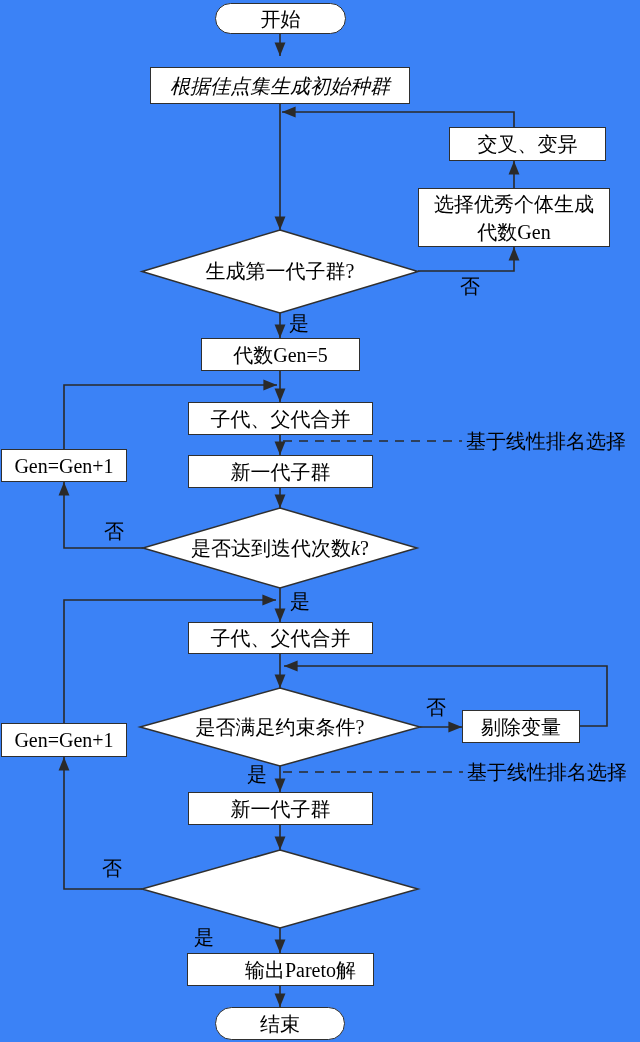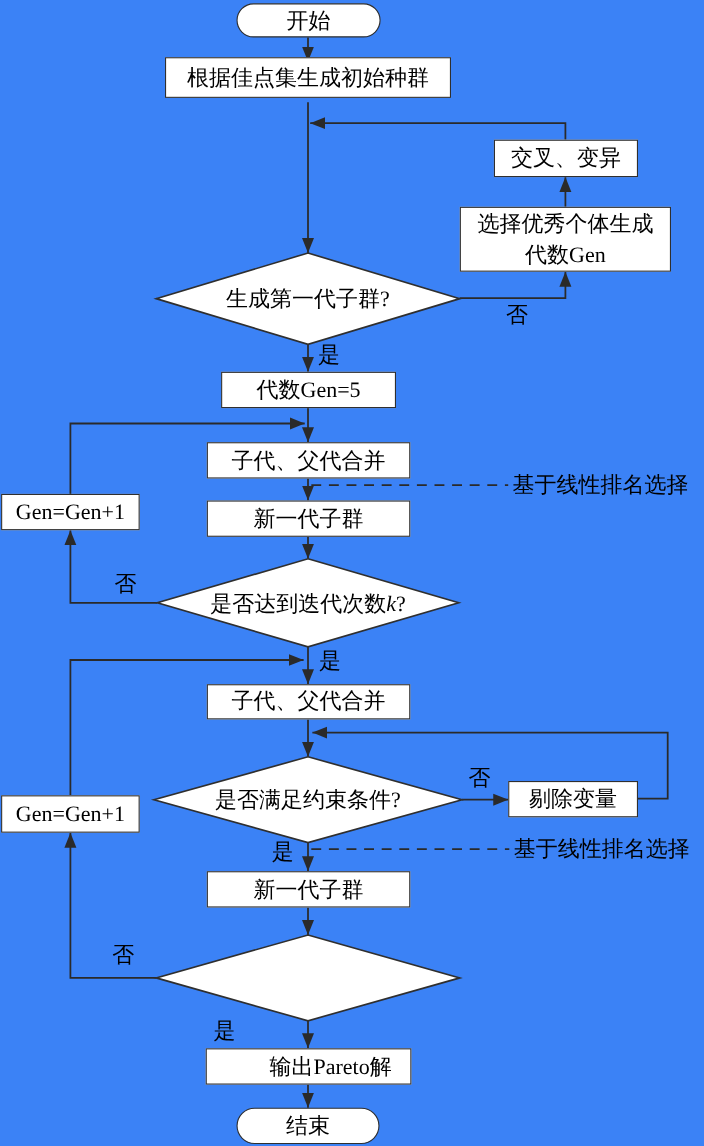--- a/index.html
+++ b/index.html
@@ -57,25 +57,25 @@
     <polygon class="diamond" points="280,230 418,271.5 280,313 142,271.5"></polygon>
     <polygon class="diamond" points="280,508 417,548 280,588 143,548"></polygon>
     <polygon class="diamond" points="280,688 420,727 280,766 140,727"></polygon>
     <polygon class="diamond" points="280,850 418,889 280,928 142,889"></polygon>
   </svg>
 
   <div class="node terminal" style="left:215px;top:3px;width:131px;height:31px;">
     <span>开始</span>
   </div>
 
-  <div class="node" style="left:150px;top:52px;width:260px;height:37px;">
+  <div class="node" style="left:150px;top:67px;width:260px;height:37px;font-style:italic;">
     <span>根据佳点集生成初始种群</span>
   </div>
 
-  <div class="node" style="left:449px;top:127px;width:131px;height:34px;font-family:Liberation Serif, serif;">
+  <div class="node" style="left:449px;top:127px;width:157px;height:34px;font-family:Liberation Serif, serif;">
     <span>交叉、变异</span>
   </div>
 
   <div class="node two-line" style="left:418px;top:188px;width:192px;height:59px;align-items:center;">
     <div>
       <span>选择优秀个体生成</span>
       <span>代数Gen</span>
     </div>
   </div>
 

